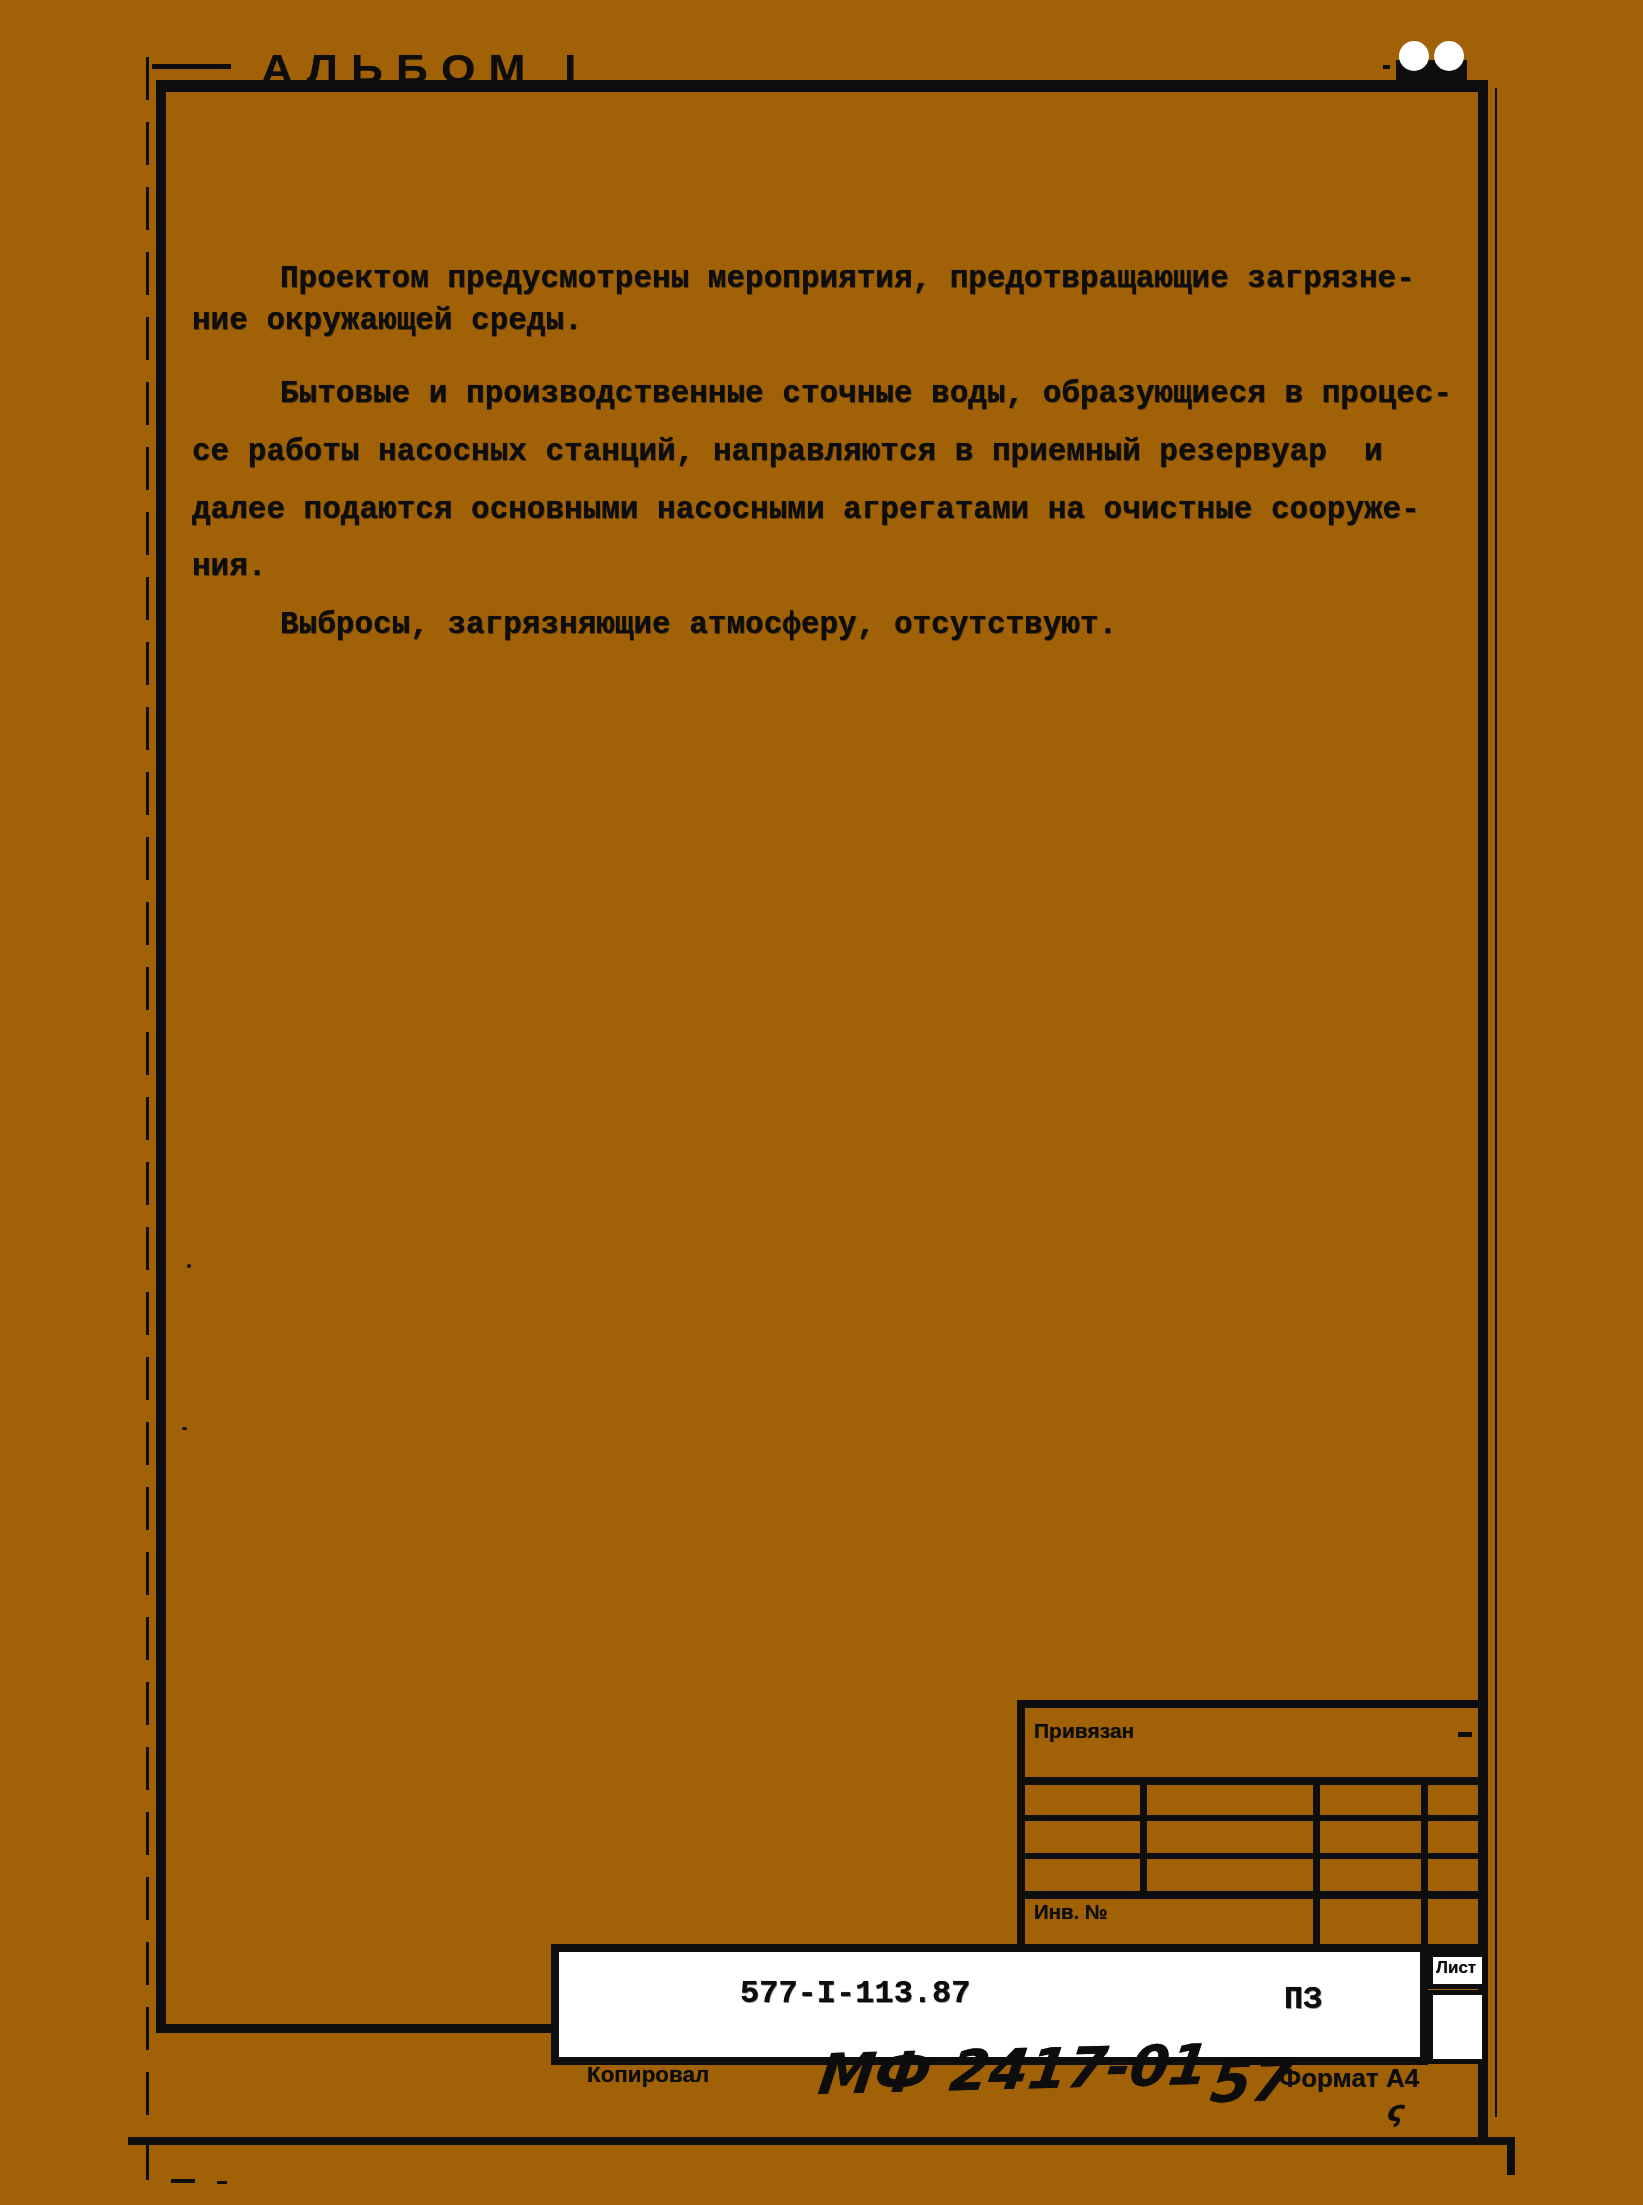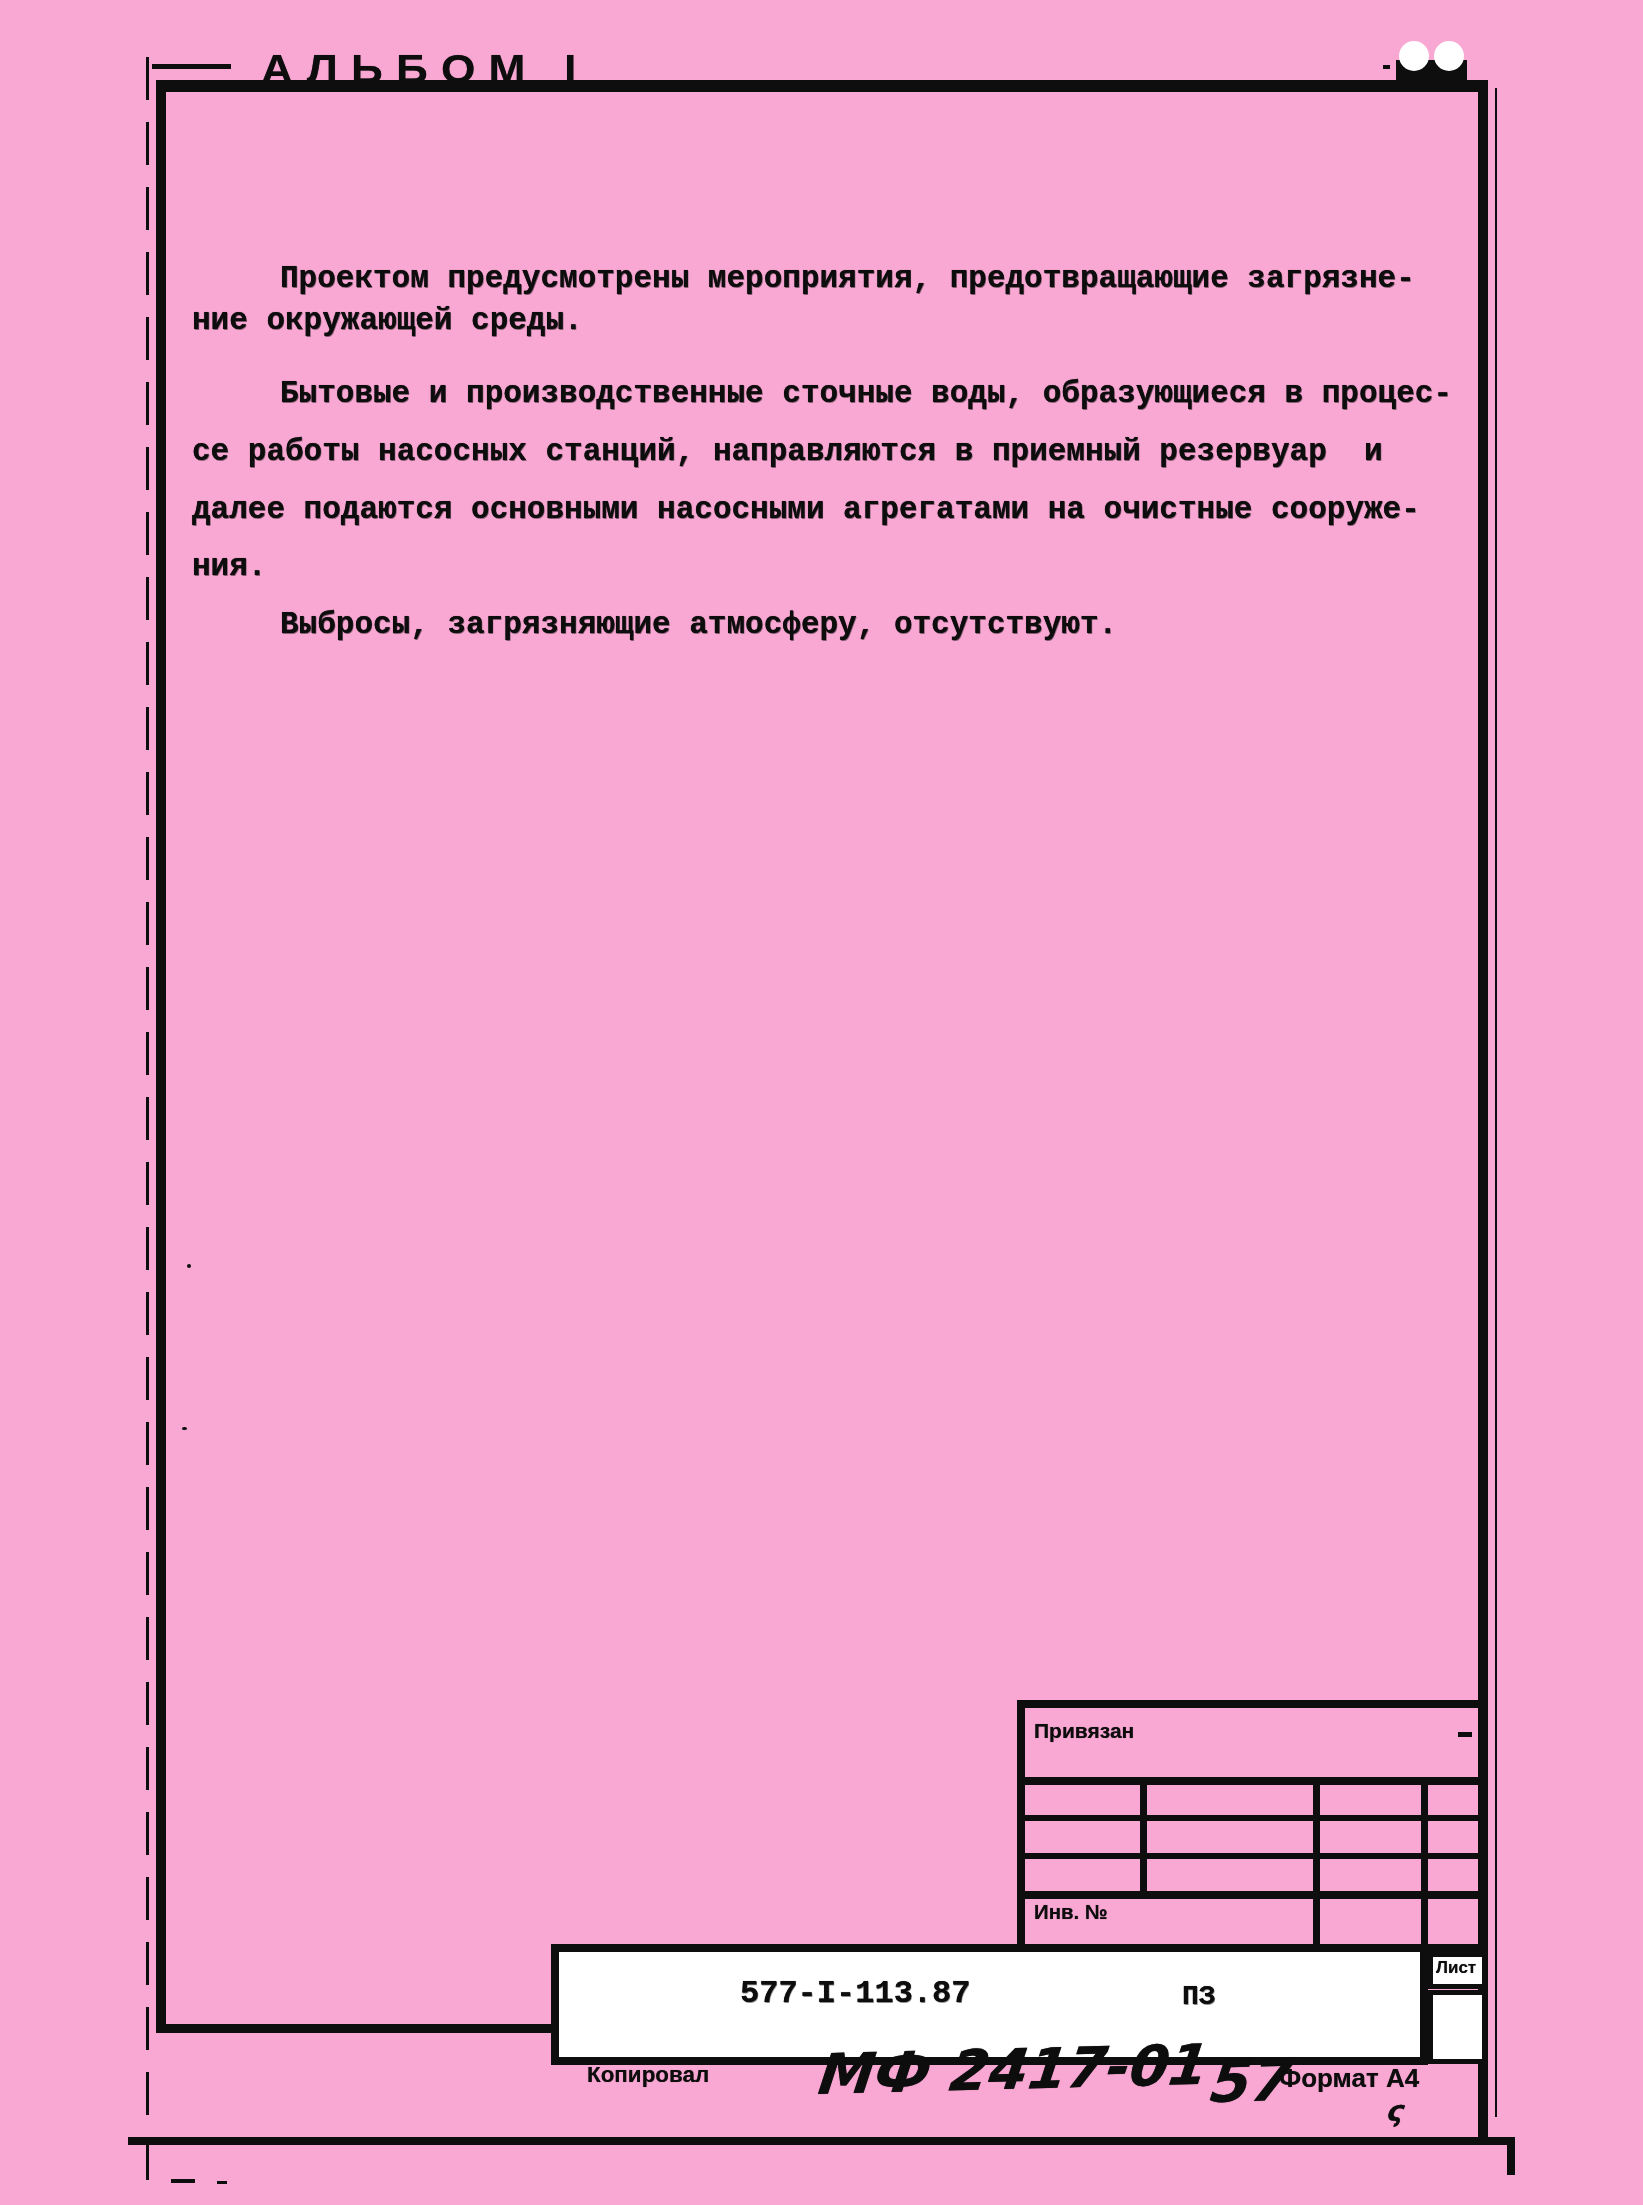--- a/index.html
+++ b/index.html
@@ -1,16 +1,16 @@
 <!DOCTYPE html>
 <html style="font-size:11px"><head>
 <meta charset="utf-8">
 <style>
   html,body{margin:0;padding:0;background:#ffffff;}
-  .page{position:relative;width:1644px;height:2205px;background:#f9a8d4;overflow:hidden;
+  .page{position:relative;width:1644px;height:2205px;background:#a16207;overflow:hidden;
         font-family:"Liberation Sans",sans-serif;color:#0e0e0e;}
   .abs{position:absolute;}
   .ink{background:#0e0e0e;}
   
   .tw{font-family:"Liberation Mono","DejaVu Sans Mono",monospace;font-weight:700;color:#0d0d0d;
       white-space:pre;text-shadow:0 0 0.7px rgba(12,12,12,.85),0.7px 0.7px 0 rgba(12,12,12,.45);}
   .body-line{left:192px;font-size:31px;line-height:41px;}
   .body-line.indent{left:280px;}
   
   .lbl{font-family:"Liberation Sans",sans-serif;font-weight:700;color:#0d0d0d;
@@ -68,21 +68,21 @@
   <div class="abs frame" style="left:1140px;top:1777px;width:6.8px;height:121px;"></div>
   <div class="abs frame" style="left:1313px;top:1777px;width:6.8px;height:174px;"></div>
   <div class="abs frame" style="left:1421px;top:1777px;width:6.8px;height:174px;"></div>
 
   <div class="abs lbl" style="left:1034px;top:1719px;font-size:21px;">Привязан</div>
   <div class="abs ink" style="left:1458px;top:1732px;width:13.6px;height:4.8px;"></div>
   <div class="abs lbl" style="left:1034px;top:1901px;font-size:20.4px;">Инв. №</div>
 
   <div class="abs" style="left:551px;top:1944px;width:861px;height:105px;border:8.1px solid #0e0e0e;background:#ffffff;"></div>
   <div class="abs tw" style="left:740px;top:1975px;font-size:32px;">577-I-113.87</div>
-  <div class="abs tw" style="left:1182px;top:1981px;font-size:28px;">ПЗ</div>
+  <div class="abs tw" style="left:1284px;top:1981px;font-size:32px;">ПЗ</div>
 
   <div class="abs" style="left:1428px;top:1952px;width:49px;height:27px;border:5.4px solid #0e0e0e;background:#ffffff;"></div>
   <div class="abs lbl" style="left:1436px;top:1958px;font-size:17px;">Лист</div>
   <div class="abs" style="left:1428px;top:1990px;width:49px;height:64px;border:5.4px solid #0e0e0e;background:#ffffff;"></div>
 
   <div class="abs lbl" style="left:562px;top:2062px;font-size:22.4px;margin-left:25px;">Копировал</div>
   <div class="abs hand" style="left:815px;top:2042px;font-size:56px;">МФ 2417-01</div>
   <div class="abs hand" style="left:1207px;top:2048px;font-size:58px;">57</div>
   <div class="abs lbl" style="left:1279px;top:2063px;font-size:26px;">Формат А4</div>
   <div class="abs hand" style="left:1385px;top:2095px;font-size:28.5px;">ς</div>

